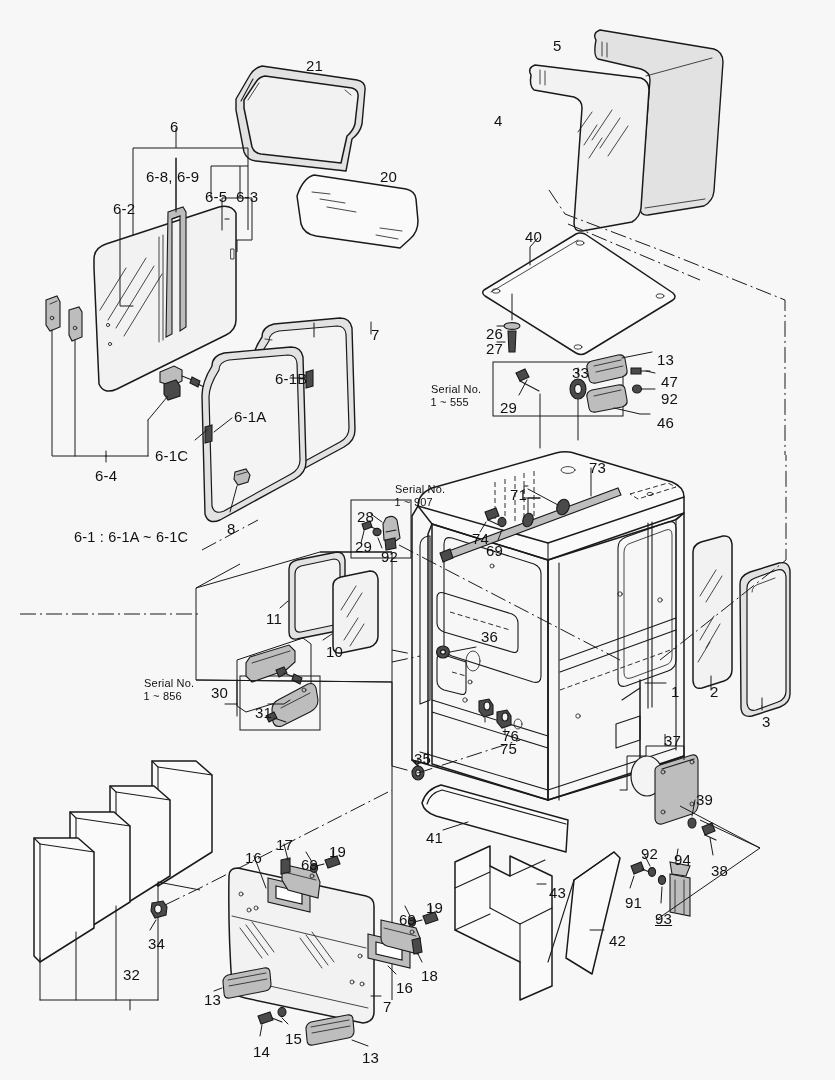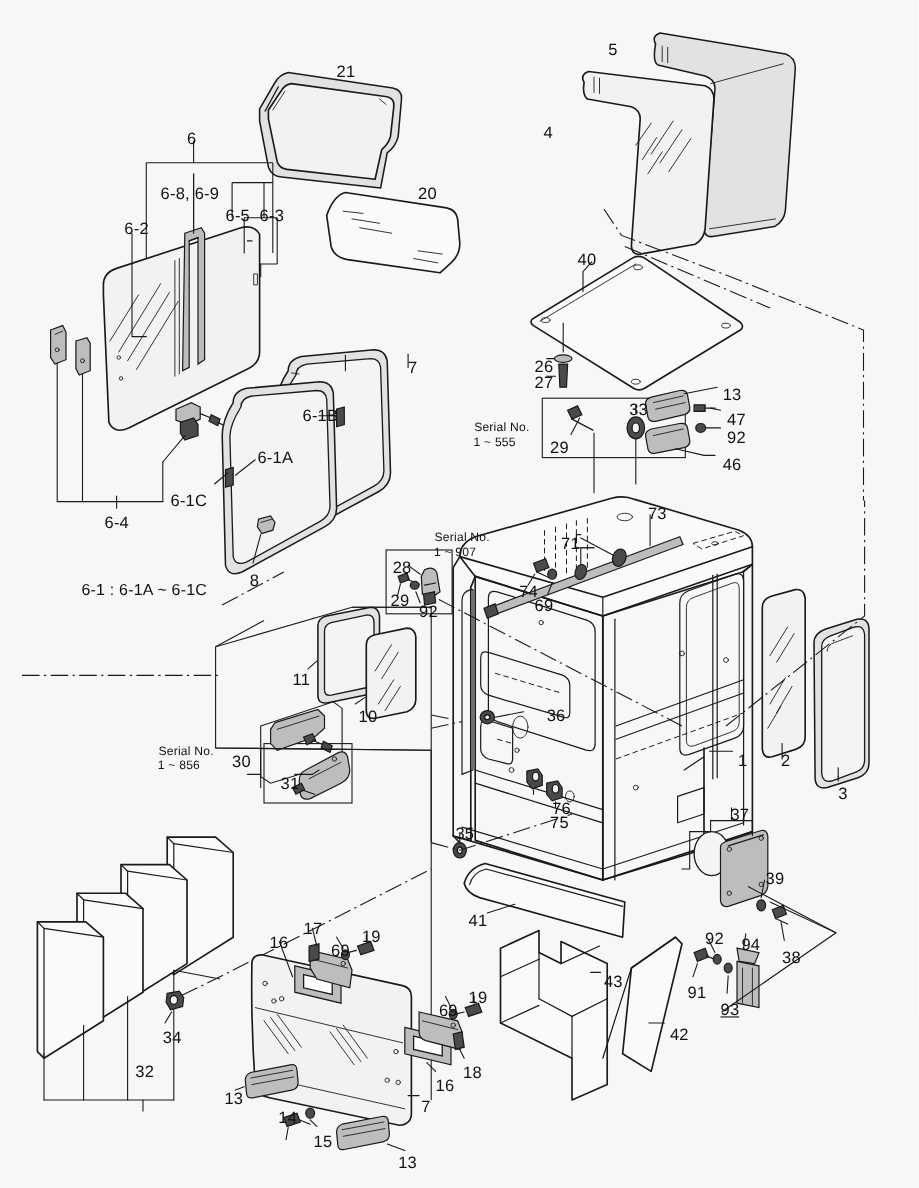--- a/index.html
+++ b/index.html
@@ -702,21 +702,21 @@
       <div class="lbl" style="left: 589px; top: 459px;">73</div>
       <div class="lbl" style="left: 472px; top: 530px;">74</div>
       <div class="lbl" style="left: 486px; top: 542px;">69</div>
       <div class="lbl" style="left: 357px; top: 508px;">28</div>
       <div class="lbl" style="left: 355px; top: 538px;">29</div>
       <div class="lbl" style="left: 381px; top: 548px;">92</div>
       <div class="lbl" style="left: 266px; top: 610px;">11</div>
       <div class="lbl" style="left: 326px; top: 643px;">10</div>
       <div class="lbl" style="left: 211px; top: 684px;">30</div>
       <div class="lbl" style="left: 255px; top: 704px;">31</div>
-      <div class="lbl" style="left: 481px; top: 642px; margin-left: 16px;">36</div>
+      <div class="lbl" style="left: 481px; top: 628px;">36</div>
       <div class="lbl" style="left: 502px; top: 727px;">76</div>
       <div class="lbl" style="left: 500px; top: 740px;">75</div>
       <div class="lbl" style="left: 414px; top: 750px;">35</div>
       <div class="lbl" style="left: 426px; top: 829px;">41</div>
       <div class="lbl" style="left: 671px; top: 683px;">1</div>
       <div class="lbl" style="left: 710px; top: 683px;">2</div>
       <div class="lbl" style="left: 762px; top: 713px;">3</div>
       <div class="lbl" style="left: 664px; top: 732px;">37</div>
       <div class="lbl" style="left: 696px; top: 791px;">39</div>
       <div class="lbl" style="left: 711px; top: 862px;">38</div>
@@ -731,18 +731,18 @@
       <div class="lbl" style="left: 245px; top: 849px;">16</div>
       <div class="lbl" style="left: 276px; top: 836px;">17</div>
       <div class="lbl" style="left: 301px; top: 856px;">69</div>
       <div class="lbl" style="left: 329px; top: 843px;">19</div>
       <div class="lbl" style="left: 399px; top: 911px;">69</div>
       <div class="lbl" style="left: 426px; top: 899px;">19</div>
       <div class="lbl" style="left: 396px; top: 979px;">16</div>
       <div class="lbl" style="left: 421px; top: 967px;">18</div>
       <div class="lbl" style="left: 204px; top: 991px;">13</div>
       <div class="lbl" style="left: 383px; top: 998px;">7</div>
-      <div class="lbl" style="left: 253px; top: 1008px;">14</div>
+      <div class="lbl" style="left: 253px; top: 1043px;">14</div>
       <div class="lbl" style="left: 285px; top: 1030px;">15</div>
       <div class="lbl" style="left: 362px; top: 1049px;">13</div>
     </div>
 
 </div>
 
 </body></html>

